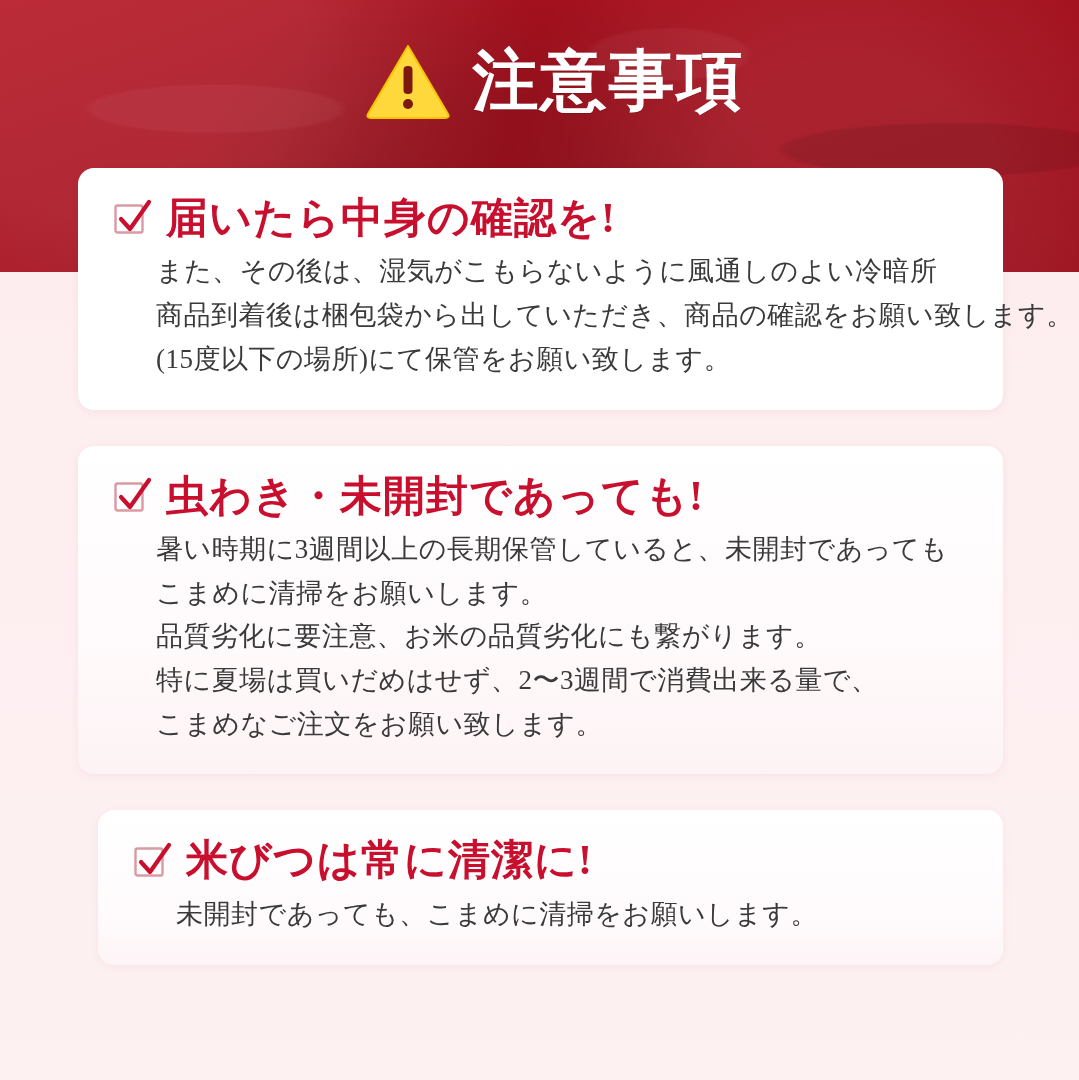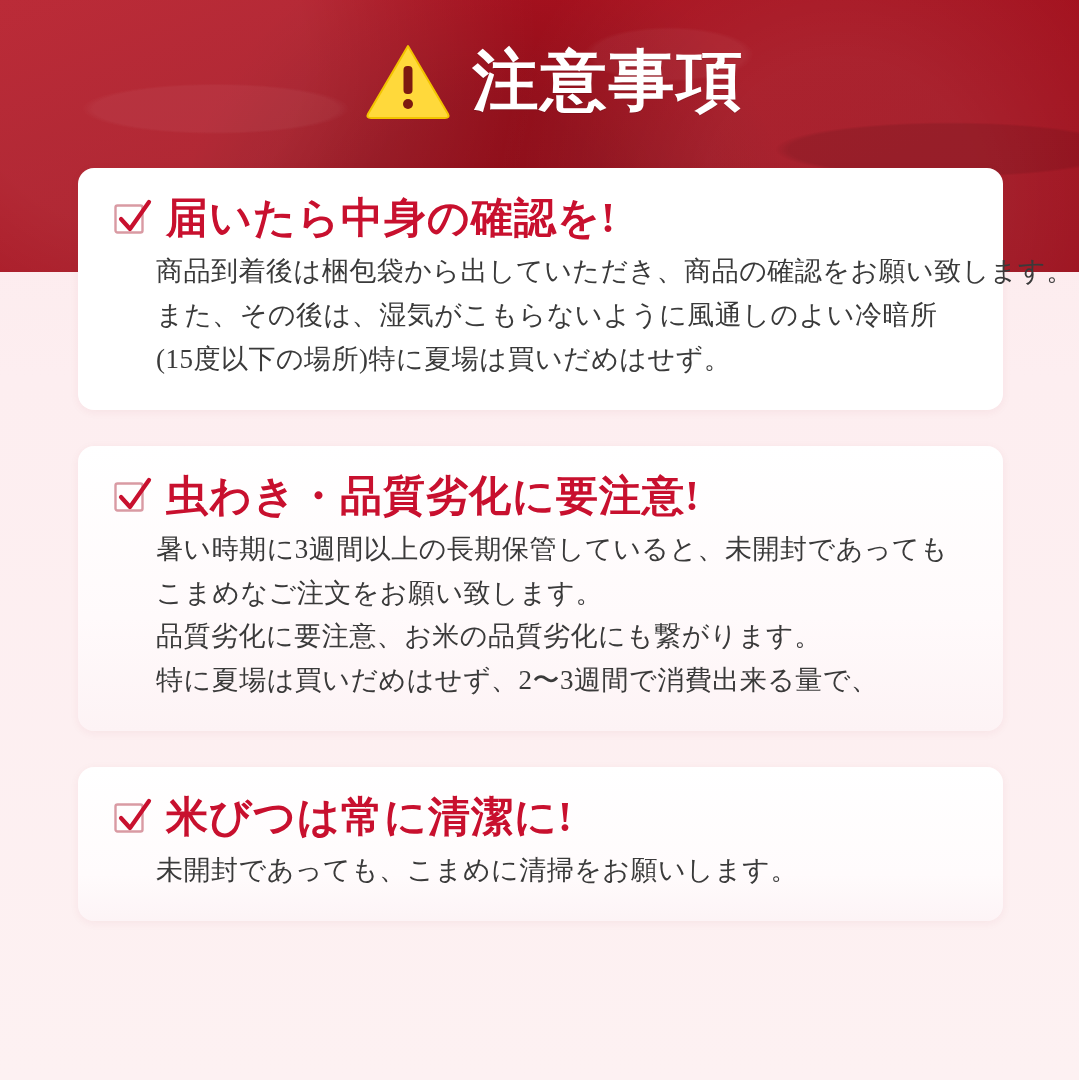--- a/index.html
+++ b/index.html
@@ -122,20 +122,21 @@
     color: #3a3a3a;
     letter-spacing: 0.5px;
     white-space: nowrap;
   }
 
   .card-2 {
     background: linear-gradient(180deg, #ffffff 0%, #fffafb 60%, #fdf3f5 100%);
   }
   .card-3 {
     background: linear-gradient(180deg, #ffffff 0%, #fffbfc 70%, #fdf4f6 100%);
+    margin-left: 20px;
   }
 </style>
 </head>
 <body>
 
 <div class="page">
 
   <div class="top-band"></div>
 
   <div class="header">
@@ -151,39 +152,40 @@
 
     <div class="card card-1">
       <div class="card-head">
         <svg class="check-icon" viewBox="0 0 40 40" aria-hidden="true">
           <rect x="3.5" y="7.5" width="27" height="27" rx="2" fill="none" stroke="#d99aa3" stroke-width="2.4"></rect>
           <path d="M9 21 L18 31 L37 4" fill="none" stroke="#c8102e" stroke-width="4.2" stroke-linecap="round" stroke-linejoin="round"></path>
         </svg>
         <div class="card-title">届いたら中身の確認を!</div>
       </div>
       <div class="card-body">
+        <div class="card-line">また、その後は、湿気がこもらないように風通しのよい冷暗所</div>
         <div class="card-line">商品到着後は梱包袋から出していただき、商品の確認をお願い致します。</div>
-        <div class="card-line">また、その後は、湿気がこもらないように風通しのよい冷暗所</div>
-        <div class="card-line">(15度以下の場所)特に夏場は買いだめはせず。</div>
+        <div class="card-line">(15度以下の場所)にて保管をお願い致します。</div>
       </div>
     </div>
 
     <div class="card card-2">
       <div class="card-head">
         <svg class="check-icon" viewBox="0 0 40 40" aria-hidden="true">
           <rect x="3.5" y="7.5" width="27" height="27" rx="2" fill="none" stroke="#d99aa3" stroke-width="2.4"></rect>
           <path d="M9 21 L18 31 L37 4" fill="none" stroke="#c8102e" stroke-width="4.2" stroke-linecap="round" stroke-linejoin="round"></path>
         </svg>
-        <div class="card-title">虫わき・品質劣化に要注意!</div>
+        <div class="card-title">虫わき・未開封であっても!</div>
       </div>
       <div class="card-body">
         <div class="card-line">暑い時期に3週間以上の長期保管していると、未開封であっても</div>
-        <div class="card-line">こまめなご注文をお願い致します。</div>
+        <div class="card-line">こまめに清掃をお願いします。</div>
         <div class="card-line">品質劣化に要注意、お米の品質劣化にも繋がります。</div>
         <div class="card-line">特に夏場は買いだめはせず、2〜3週間で消費出来る量で、</div>
+        <div class="card-line">こまめなご注文をお願い致します。</div>
       </div>
     </div>
 
     <div class="card card-3">
       <div class="card-head">
         <svg class="check-icon" viewBox="0 0 40 40" aria-hidden="true">
           <rect x="3.5" y="7.5" width="27" height="27" rx="2" fill="none" stroke="#d99aa3" stroke-width="2.4"></rect>
           <path d="M9 21 L18 31 L37 4" fill="none" stroke="#c8102e" stroke-width="4.2" stroke-linecap="round" stroke-linejoin="round"></path>
         </svg>
         <div class="card-title">米びつは常に清潔に!</div>

